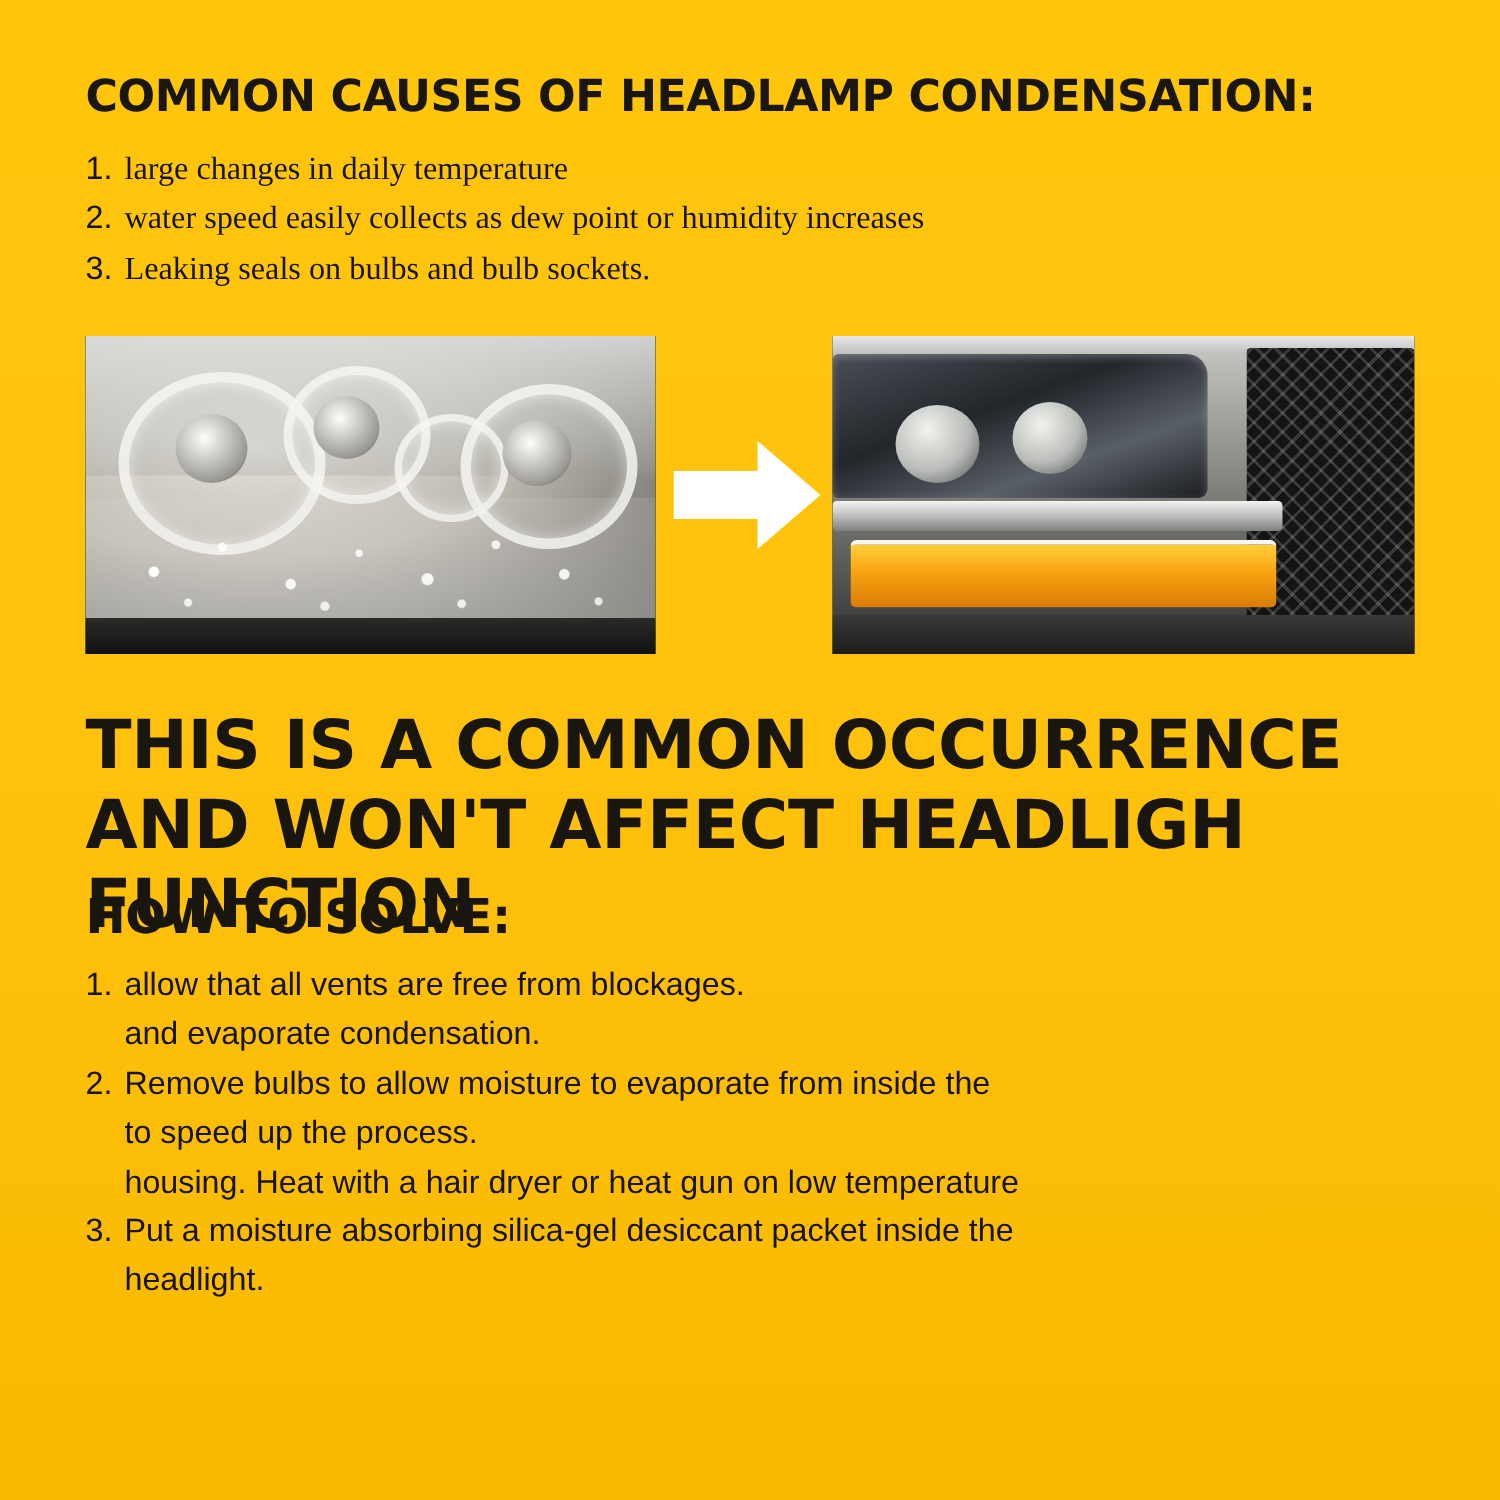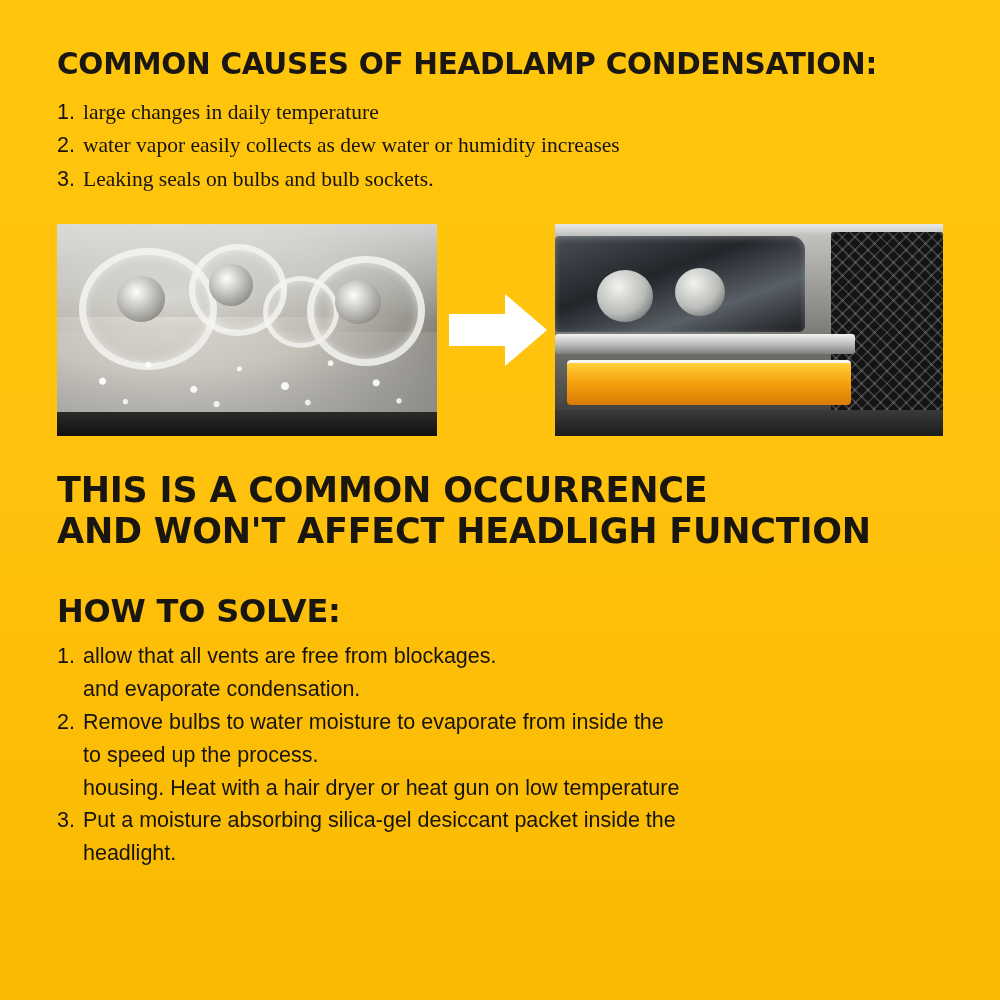--- a/index.html
+++ b/index.html
@@ -191,21 +191,21 @@
     top: 66px;
     width: 98px;
     height: 80px;
   }
   .arrow svg { display: block; }
 
   .heading-2 {
     position: absolute;
     left: 57px;
     top: 470px;
-    font-size: 35px;
+    font-size: 45px;
     font-weight: 900;
     line-height: 1.18;
     letter-spacing: -0.2px;
     color: #191610;
     font-family: "DejaVu Sans", sans-serif;
   }
 
   .heading-3 {
     position: absolute;
     left: 57px;
@@ -246,21 +246,21 @@
 
   <div class="heading-1">COMMON CAUSES OF HEADLAMP CONDENSATION:</div>
 
   <div class="causes-list">
     <div class="row">
       <span class="num">1.</span>
       <span class="txt">large changes in daily temperature</span>
     </div>
     <div class="row">
       <span class="num">2.</span>
-      <span class="txt">water vapor easily collects as dew water or humidity increases</span>
+      <span class="txt">water speed easily collects as dew point or humidity increases</span>
     </div>
     <div class="row">
       <span class="num">3.</span>
       <span class="txt">Leaking seals on bulbs and bulb sockets.</span>
     </div>
   </div>
 
   <div class="photos">
 
     <div class="photo left">
@@ -312,21 +312,21 @@
       <span class="num">1.</span>
       <span class="txt">
         <div>allow that all vents are free from blockages.</div>
         <div>and evaporate condensation.</div>
       </span>
     </div>
 
     <div class="row">
       <span class="num">2.</span>
       <span class="txt">
-        <div>Remove bulbs to water moisture to evaporate from inside the</div>
+        <div>Remove bulbs to allow moisture to evaporate from inside the</div>
         <div>to speed up the process.</div>
         <div>housing. Heat with a hair dryer or heat gun on low temperature</div>
       </span>
     </div>
 
     <div class="row">
       <span class="num">3.</span>
       <span class="txt">
         <div>Put a moisture absorbing silica-gel desiccant packet inside the</div>
         <div>headlight.</div>

